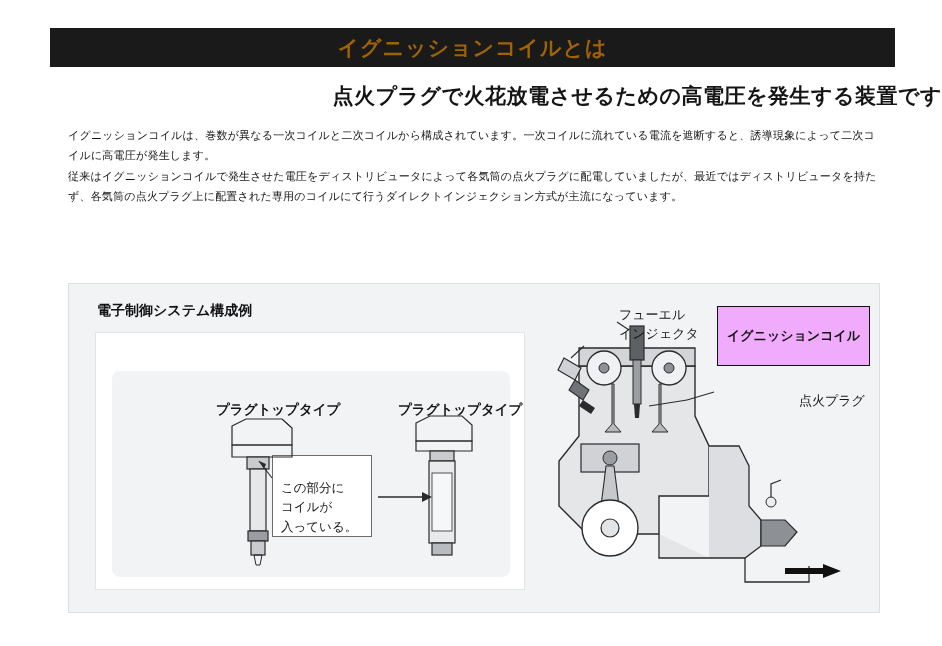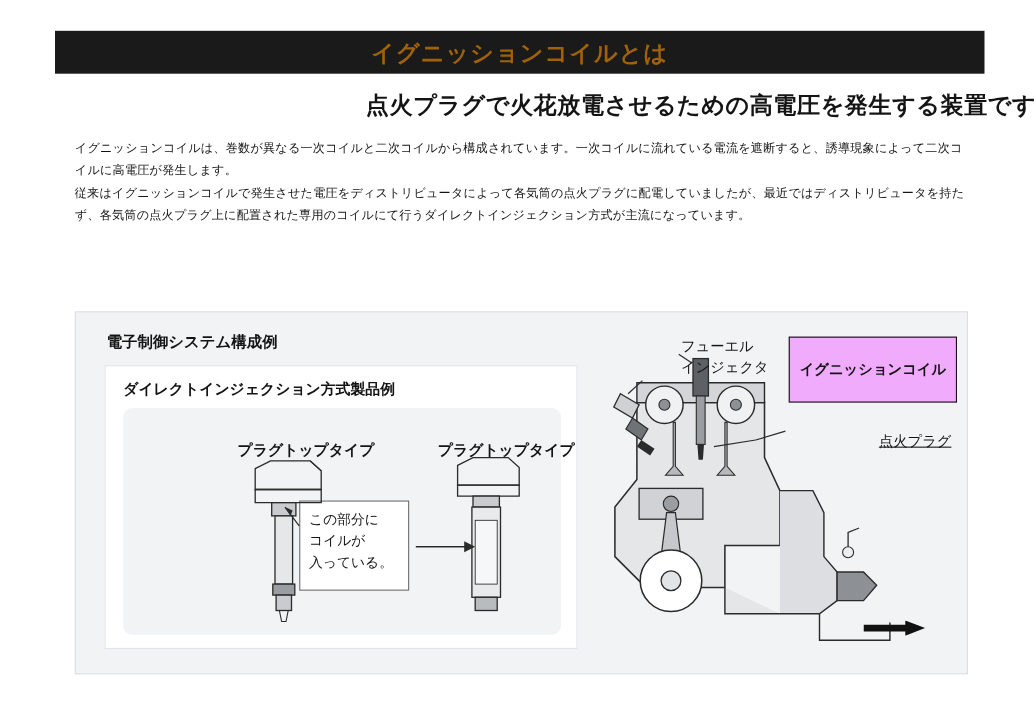--- a/index.html
+++ b/index.html
@@ -61,27 +61,27 @@
   .type-a{left:120px;top:68px;}
   .type-b{left:302px;top:68px;}
 
   .note-left{
     position:absolute;left:44px;top:128px;font-size:12.5px;line-height:1.7;
     white-space:pre-line;
   }
   .note-box{
     position:absolute;left:176px;top:122px;width:100px;height:82px;
     background:#ffffff;border:1px solid #6c6c6c;box-sizing:border-box;
-    font-size:12.5px;line-height:1.55;padding:7px 0 0 8px;white-space:pre-line;
+    font-size:12.5px;line-height:1.55;padding:23px 0 0 8px;white-space:pre-line;
   }
 
   
   .lab{position:absolute;font-size:13px;line-height:1.45;white-space:pre-line;}
   .lab-injector{left:550px;top:22px;text-align:left;}
-  .lab-plug{left:730px;top:108px;text-decoration:underline;}
+  .lab-plug{left:730px;top:108px;}
   .lab-coil-box{
     position:absolute;left:648px;top:22px;
     border:1.5px solid #111;background:#f0abfc;
     padding:20px 9px;font-size:13px;font-weight:bold;white-space:nowrap;
   }
 
   
   .arrow{position:absolute;left:716px;top:280px;width:56px;height:14px;}
 
   svg{display:block;}
@@ -101,21 +101,20 @@
   <div class="body-text">
     <p>イグニッションコイルは、巻数が異なる一次コイルと二次コイルから構成されています。一次コイルに流れている電流を遮断すると、誘導現象によって二次コイルに高電圧が発生します。</p>
     <p>従来はイグニッションコイルで発生させた電圧をディストリビュータによって各気筒の点火プラグに配電していましたが、最近ではディストリビュータを持たず、各気筒の点火プラグ上に配置された専用のコイルにて行うダイレクトインジェクション方式が主流になっています。</p>
   </div>
 
   <div class="figure">
 
     <div class="fig-title">電子制御システム構成例</div>
 
     <div class="inner-panel">
-      <div class="inner-title">ダイレクトインジェクション方式製品例</div>
       <div class="inner-sub"></div>
 
       <div class="type-label type-a">プラグトップタイプ</div>
       <div class="type-label type-b">プラグトップタイプ</div>
 
       <div class="note-box">この部分に
 コイルが
 入っている。</div>
 
       <svg width="430" height="258" style="position:absolute;left:0;top:0;">

